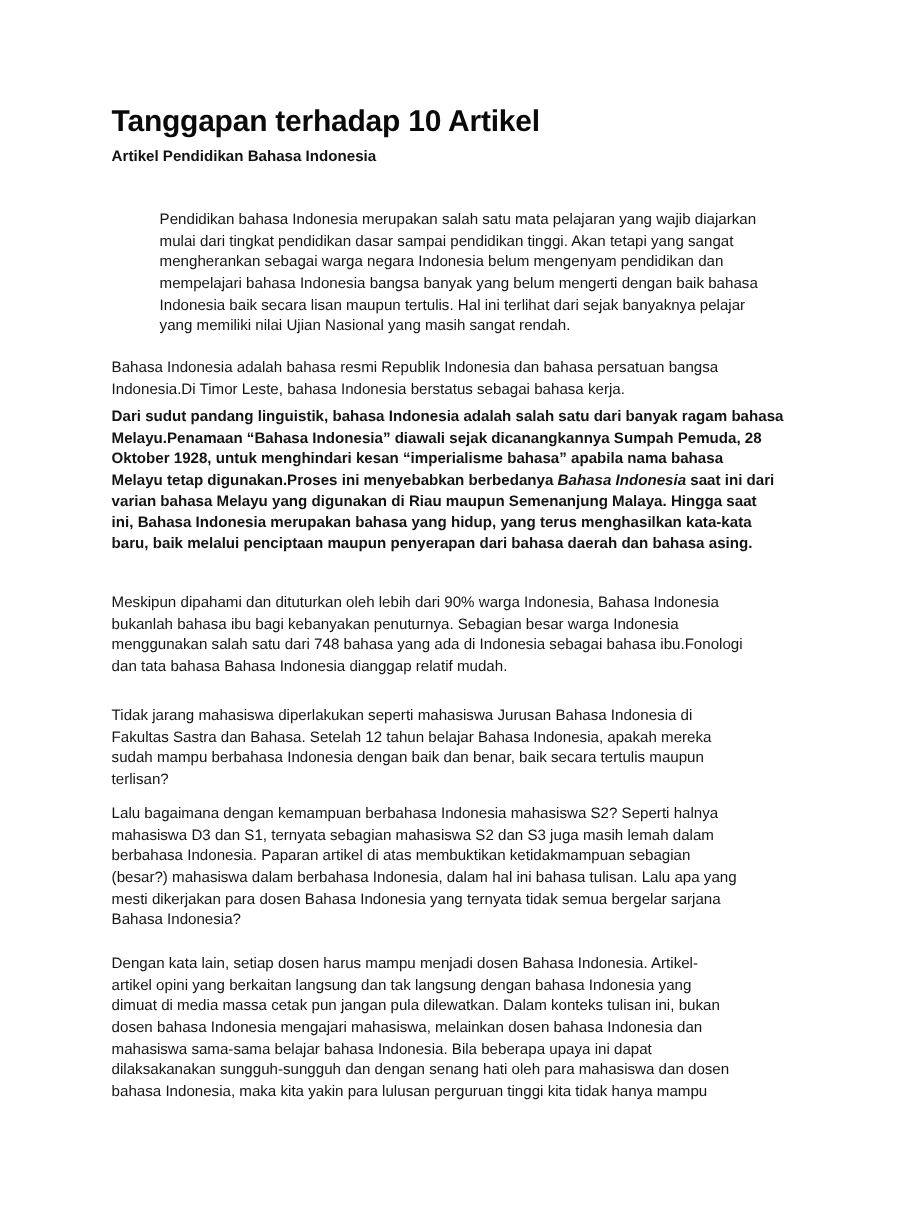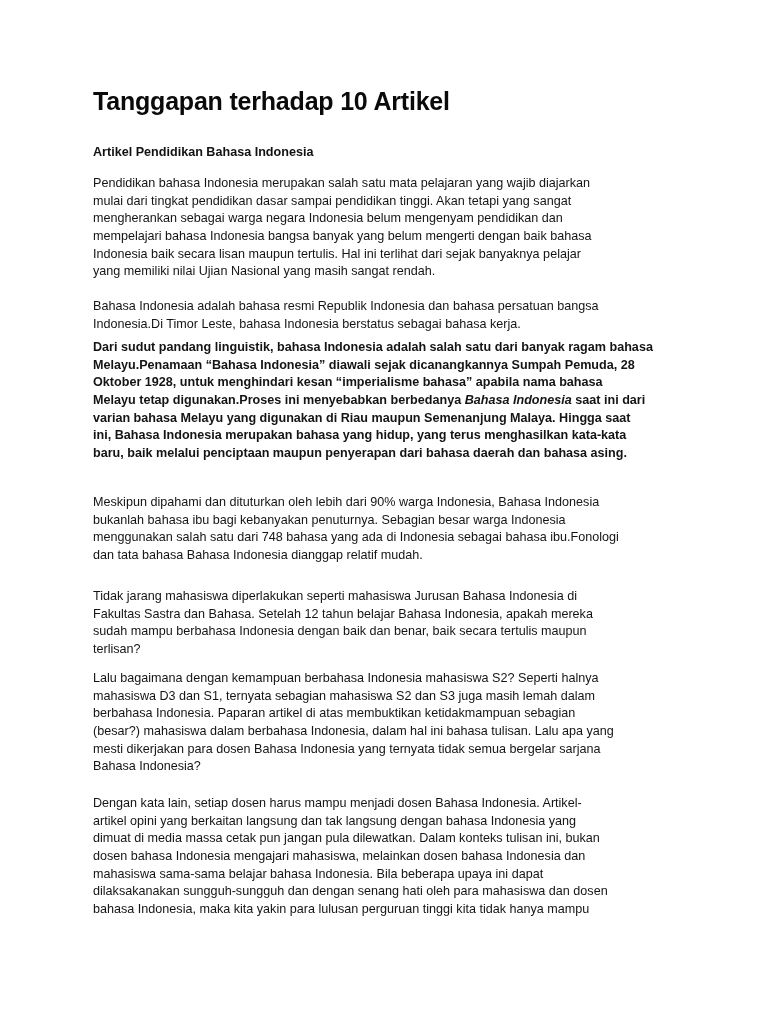--- a/index.html
+++ b/index.html
@@ -27,21 +27,21 @@
       top: 87px;
       font-size: 25px;
       font-weight: bold;
       letter-spacing: -0.2px;
       white-space: nowrap;
       color: #0a0a0a;
     }
     .subtitle {
       position: absolute;
       left: 93px;
-      top: 145px;
+      top: 123px;
       font-size: 12.6px;
       font-weight: bold;
       white-space: nowrap;
     }
     .para {
       position: absolute;
       left: 93px;
       width: 600px;
     }
     .line {
@@ -55,21 +55,21 @@
     .line em { font-style: italic; }
   </style>
 </head>
 <body>
 
 <div class="page">
 
   <div class="title">Tanggapan terhadap 10 Artikel</div>
   <div class="subtitle">Artikel Pendidikan Bahasa Indonesia</div>
 
-  <div class="para" style="top:175px;">
+  <div class="para" style="top:175px;margin-left:40px;">
     <span class="line">Pendidikan bahasa Indonesia merupakan salah satu mata pelajaran yang wajib diajarkan</span>
     <span class="line">mulai dari tingkat pendidikan dasar sampai pendidikan tinggi. Akan tetapi yang sangat</span>
     <span class="line">mengherankan sebagai warga negara Indonesia belum mengenyam pendidikan dan</span>
     <span class="line">mempelajari bahasa Indonesia bangsa banyak yang belum mengerti dengan baik bahasa</span>
     <span class="line">Indonesia baik secara lisan maupun tertulis. Hal ini terlihat dari sejak banyaknya pelajar</span>
     <span class="line">yang memiliki nilai Ujian Nasional yang masih sangat rendah.</span>
   </div>
 
   <div class="para" style="top:298px;">
     <span class="line">Bahasa Indonesia adalah bahasa resmi Republik Indonesia dan bahasa persatuan bangsa</span>

